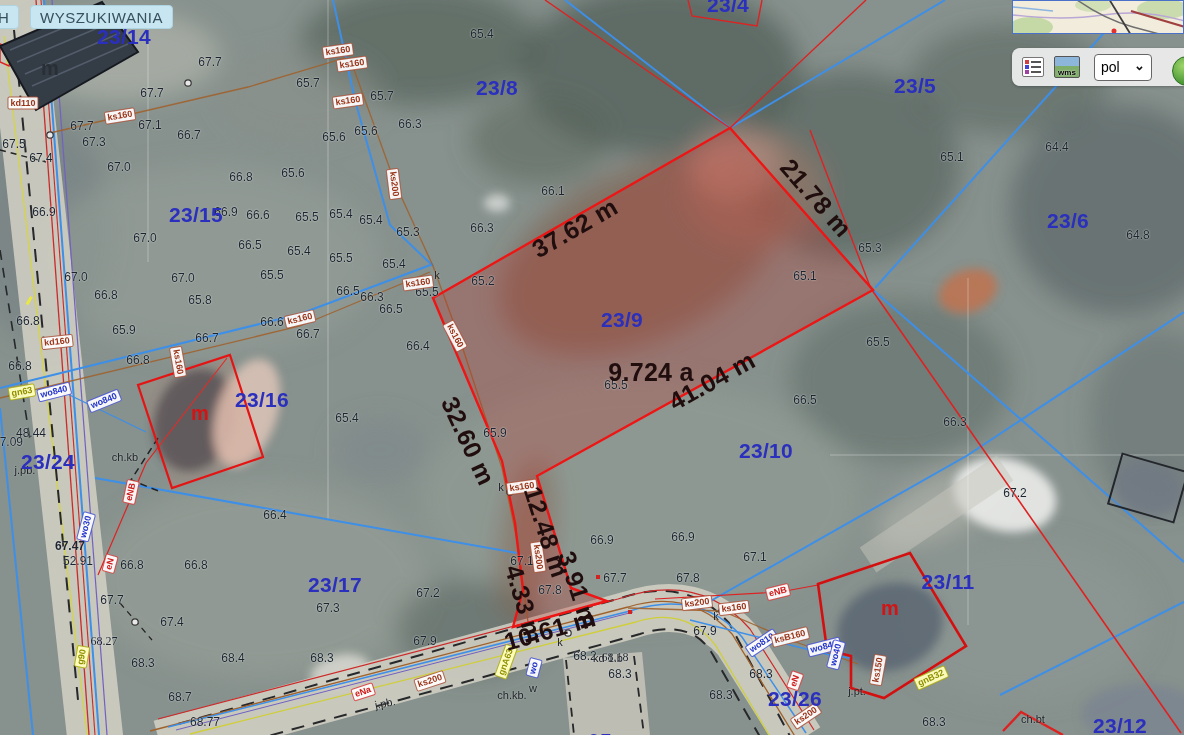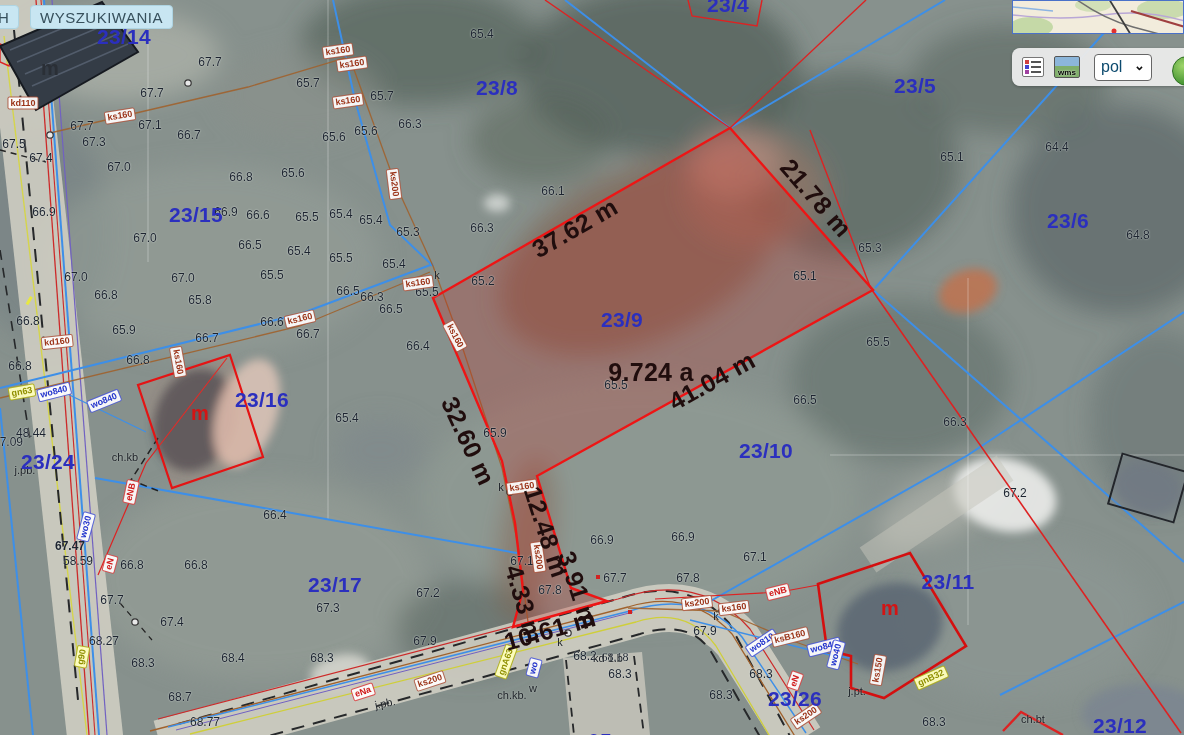--- a/index.html
+++ b/index.html
@@ -39,21 +39,21 @@
   .lrow{display:flex;align-items:center;gap:2px;height:4px;}
   .lsq{width:4px;height:4px;}
   .lline{flex:1;height:2px;background:#555;}
   #wms-btn{width:24px;height:20px;border:1px solid #555;border-radius:2px;
     background:linear-gradient(#8cb6da 0 45%,#7fae6a 45% 100%);display:flex;align-items:flex-end;justify-content:center;}
   #wms-btn span{font-size:8px;font-weight:bold;color:#000;line-height:9px;
     text-shadow:0 0 2px #fff;}
   #lang-select{margin-left:14px;width:58px;height:27px;background:#fff;border:1.5px solid #666;
     border-radius:4px;display:flex;align-items:center;justify-content:space-between;
     padding:0 6px;box-sizing:border-box;cursor:pointer;}
-  #lang-select .val{font-size:16px;color:#0c4a6e;}
+  #lang-select .val{font-size:14px;color:#000000;}
   #lang-select .chev{font-size:13px;font-weight:bold;color:#111;margin-top:-4px;}
   #globe-btn{position:absolute;left:1172px;top:56px;width:28px;height:28px;border-radius:50%;
     background:radial-gradient(circle at 35% 32%,#9ed56a,#3e8f2e 75%);border:1px solid #2e6f22;cursor:pointer;}
 </style>
 </head>
 <body>
 
 <div id="stage">
 
   <svg width="1184" height="735" viewBox="0 0 1184 735">
@@ -282,26 +282,26 @@
       <div class="lbl elev" style="left: 705px; top: 631px; transform: translate(-50%, -50%) rotate(0deg);">67.9</div>
       <div class="lbl elev" style="left: 585px; top: 656px; transform: translate(-50%, -50%) rotate(0deg);">68.2</div>
       <div class="lbl elev" style="left: 615px; top: 657px; transform: translate(-50%, -50%) rotate(0deg); font-family: Liberation Serif, serif;">68.18</div>
       <div class="lbl elev" style="left: 620px; top: 674px; transform: translate(-50%, -50%) rotate(0deg);">68.3</div>
       <div class="lbl elev" style="left: 761px; top: 674px; transform: translate(-50%, -50%) rotate(0deg);">68.3</div>
       <div class="lbl elev" style="left: 721px; top: 695px; transform: translate(-50%, -50%) rotate(0deg);">68.3</div>
       <div class="lbl elev" style="left: 934px; top: 722px; transform: translate(-50%, -50%) rotate(0deg);">68.3</div>
       <div class="lbl elev" style="left: 31px; top: 433px; transform: translate(-50%, -50%) rotate(0deg);">48.44</div>
       <div class="lbl elev" style="left: 8px; top: 442px; transform: translate(-50%, -50%) rotate(0deg);">67.09</div>
       <div class="lbl elev" style="left: 70px; top: 546px; transform: translate(-50%, -50%) rotate(0deg); font-weight: bold;">67.47</div>
-      <div class="lbl elev" style="left: 78px; top: 561px; transform: translate(-50%, -50%) rotate(0deg);">58.59</div>
+      <div class="lbl elev" style="left: 78px; top: 561px; transform: translate(-50%, -50%) rotate(0deg);">52.91</div>
       <div class="lbl elev" style="left: 132px; top: 565px; transform: translate(-50%, -50%) rotate(0deg);">66.8</div>
       <div class="lbl elev" style="left: 196px; top: 565px; transform: translate(-50%, -50%) rotate(0deg);">66.8</div>
       <div class="lbl elev" style="left: 112px; top: 600px; transform: translate(-50%, -50%) rotate(0deg);">67.7</div>
       <div class="lbl elev" style="left: 172px; top: 622px; transform: translate(-50%, -50%) rotate(0deg);">67.4</div>
-      <div class="lbl elev" style="left: 104px; top: 641px; transform: translate(-50%, -50%) rotate(0deg);">68.27</div>
+      <div class="lbl elev" style="left: 104px; top: 641px; transform: translate(-50%, -50%) rotate(0deg); font-family: Liberation Serif, serif;">68.27</div>
       <div class="lbl elev" style="left: 143px; top: 663px; transform: translate(-50%, -50%) rotate(0deg);">68.3</div>
       <div class="lbl elev" style="left: 233px; top: 658px; transform: translate(-50%, -50%) rotate(0deg);">68.4</div>
       <div class="lbl elev" style="left: 180px; top: 697px; transform: translate(-50%, -50%) rotate(0deg);">68.7</div>
       <div class="lbl elev" style="left: 205px; top: 722px; transform: translate(-50%, -50%) rotate(0deg);">68.77</div>
       <div class="lbl elev" style="left: 328px; top: 608px; transform: translate(-50%, -50%) rotate(0deg);">67.3</div>
       <div class="lbl elev" style="left: 322px; top: 658px; transform: translate(-50%, -50%) rotate(0deg);">68.3</div>
       <div class="lbl slabel" style="left: 125px; top: 457px; transform: translate(-50%, -50%) rotate(0deg);">ch.kb</div>
       <div class="lbl slabel" style="left: 512px; top: 695px; transform: translate(-50%, -50%) rotate(0deg);">ch.kb.</div>
       <div class="lbl slabel" style="left: 385px; top: 703px; transform: translate(-50%, -50%) rotate(-12deg);">j.pb.</div>
       <div class="lbl slabel" style="left: 25px; top: 470px; transform: translate(-50%, -50%) rotate(0deg);">j.pb.</div>

